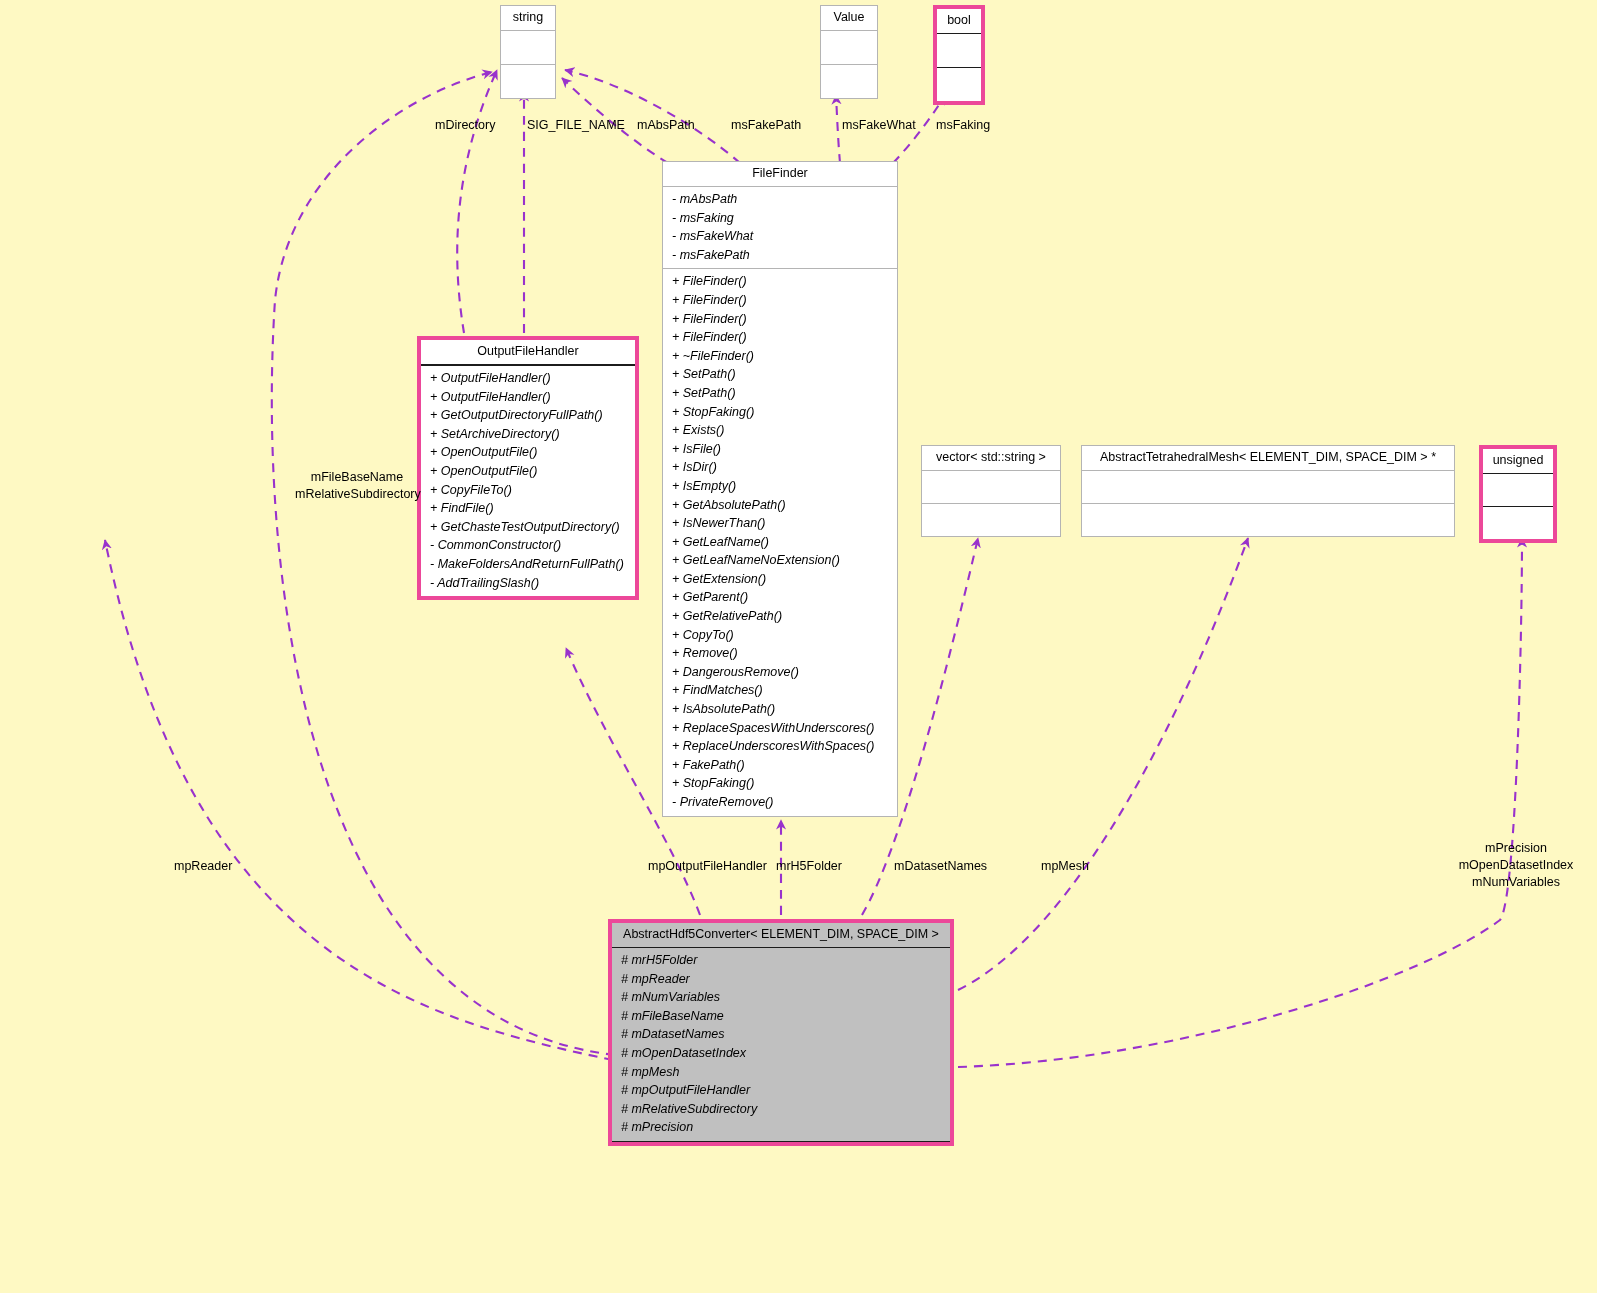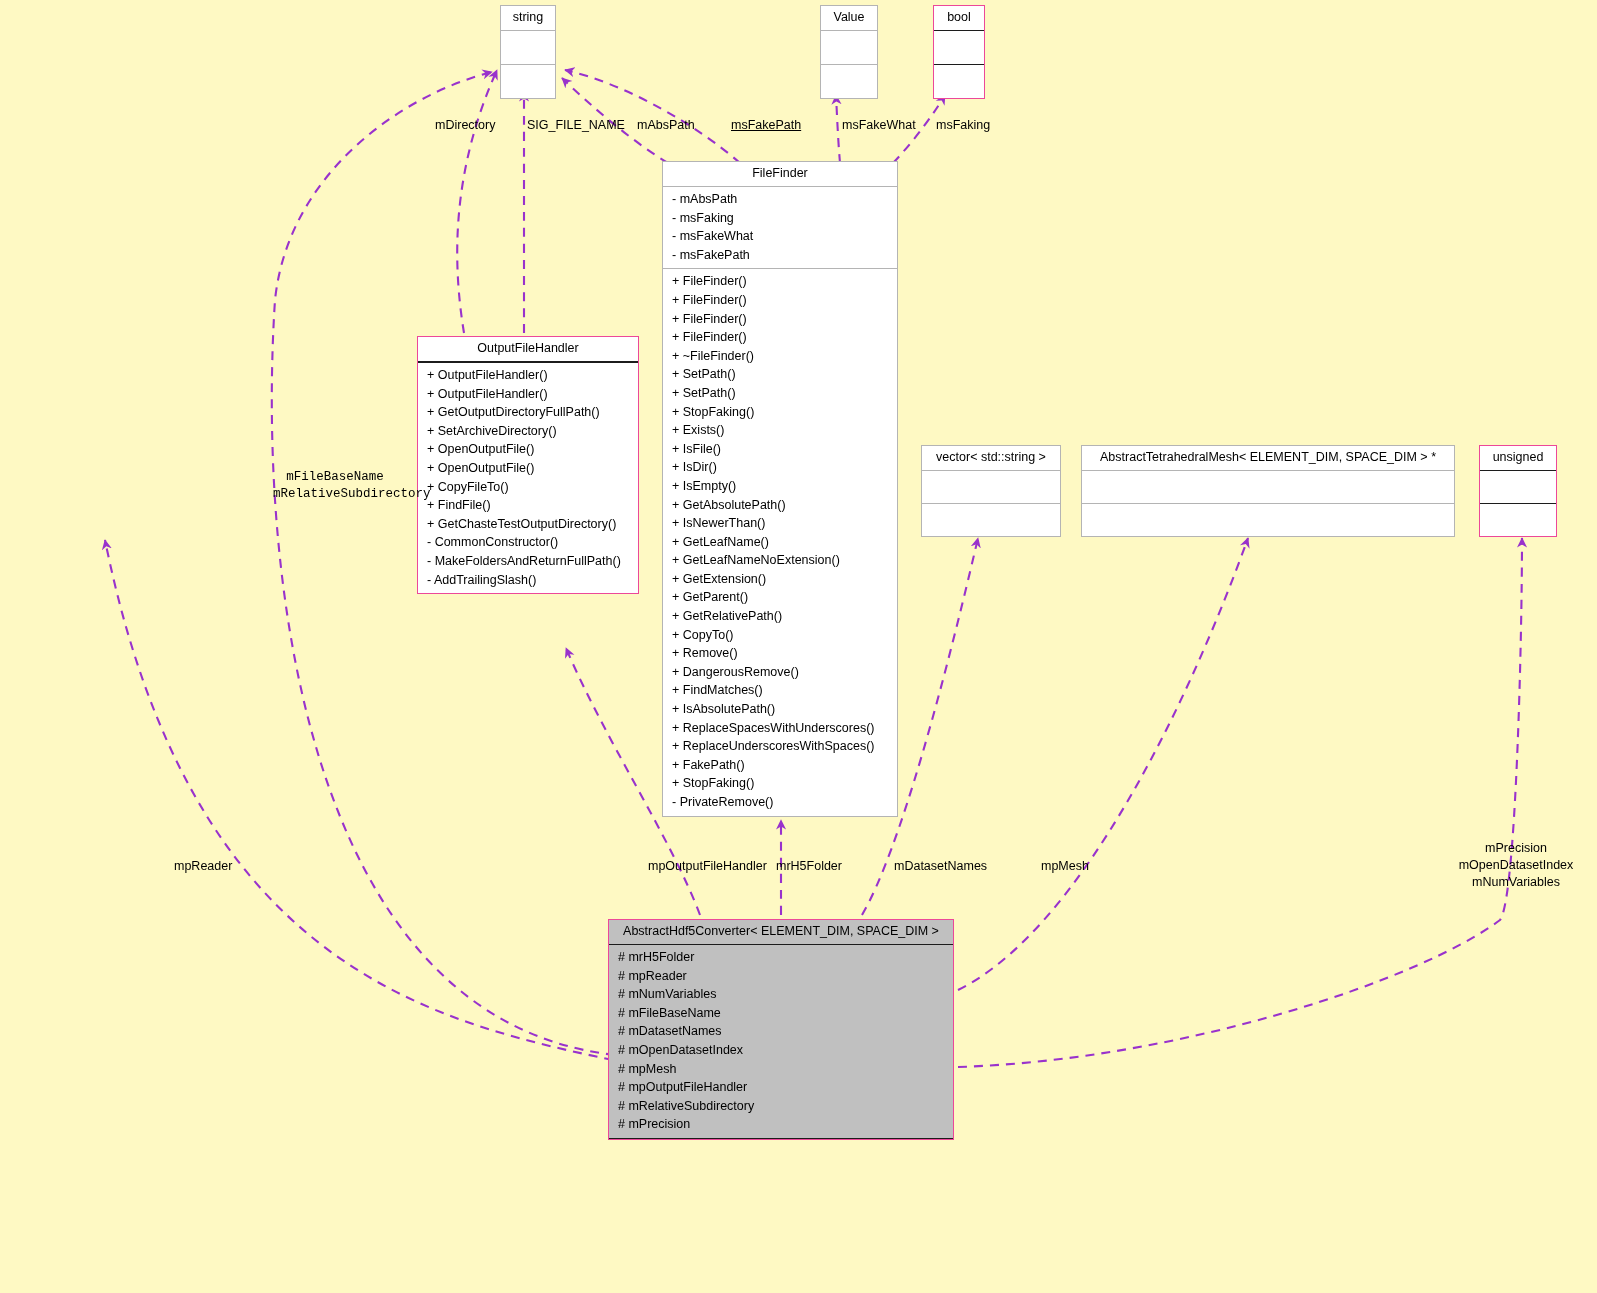--- a/index.html
+++ b/index.html
@@ -29,21 +29,21 @@
   .uml-box {
     position: absolute;
     box-sizing: border-box;
     background: #ffffff;
     border: 1px solid #b4b4b4;
     font-size: 12.5px;
     color: #000000;
     z-index: 5;
   }
   .uml-box.dark {
-    border: 1px solid #ec4899;
+    border: 4px solid #ec4899;
   }
   .uml-box.filled {
     background: #c0c0c0;
   }
   .box-title {
     text-align: center;
     padding: 4px 6px 5px 6px;
     white-space: nowrap;
     font-size: 12.5px;
     line-height: 15px;
@@ -51,20 +51,21 @@
   .sep {
     height: 1px;
     background: #b4b4b4;
     width: 100%;
   }
   .uml-box.dark > .sep {
     background: #1c1c1c;
   }
   .compartment {
     padding: 3px 0 4px 0;
+    font-style: italic;
   }
   .compartment.empty {
     height: 26px;
   }
   .compartment.empty-sm {
     height: 25px;
   }
   .member {
     padding: 0 6px 0 9px;
     white-space: nowrap;
@@ -145,21 +146,21 @@
     <div class="box-title">bool</div>
     <div class="sep"></div>
     <div class="compartment empty"></div>
     <div class="sep"></div>
     <div class="compartment empty"></div>
   </div>
 
   <div class="edge-label" style="left:435px; top:117px;">mDirectory</div>
   <div class="edge-label" style="left:527px; top:117px;">SIG_FILE_NAME</div>
   <div class="edge-label" style="left:637px; top:117px;">mAbsPath</div>
-  <div class="edge-label" style="left:731px; top:117px;text-decoration:underline;">msFakePath</div>
+  <div class="edge-label" style="left:731px; top:117px;">msFakePath</div>
   <div class="edge-label" style="left:842px; top:117px;">msFakeWhat</div>
   <div class="edge-label" style="left:936px; top:117px;">msFaking</div>
 
   <div class="uml-box" style="left:662px; top:161px; width:236px;">
     <div class="box-title">FileFinder</div>
     <div class="sep"></div>
     <div class="compartment">
       <div class="member">- mAbsPath</div>
       <div class="member">- msFaking</div>
       <div class="member">- msFakeWhat</div>
@@ -212,21 +213,21 @@
       <div class="member">+ OpenOutputFile()</div>
       <div class="member">+ CopyFileTo()</div>
       <div class="member">+ FindFile()</div>
       <div class="member">+ GetChasteTestOutputDirectory()</div>
       <div class="member">- CommonConstructor()</div>
       <div class="member">- MakeFoldersAndReturnFullPath()</div>
       <div class="member">- AddTrailingSlash()</div>
     </div>
   </div>
 
-  <div class="edge-label center" style="left:273px; top:469px; width:124px;font-family:Liberation Mono, monospace;">
+  <div class="edge-label center" style="left:295px; top:469px; width:124px;">
     <div>mFileBaseName</div>
     <div>mRelativeSubdirectory</div>
   </div>
 
 
   <div class="uml-box" style="left:1081px; top:445px; width:374px;">
     <div class="box-title">AbstractTetrahedralMesh&lt; ELEMENT_DIM, SPACE_DIM &gt; *</div>
     <div class="sep"></div>
     <div class="compartment empty-sm"></div>
     <div class="sep"></div>

